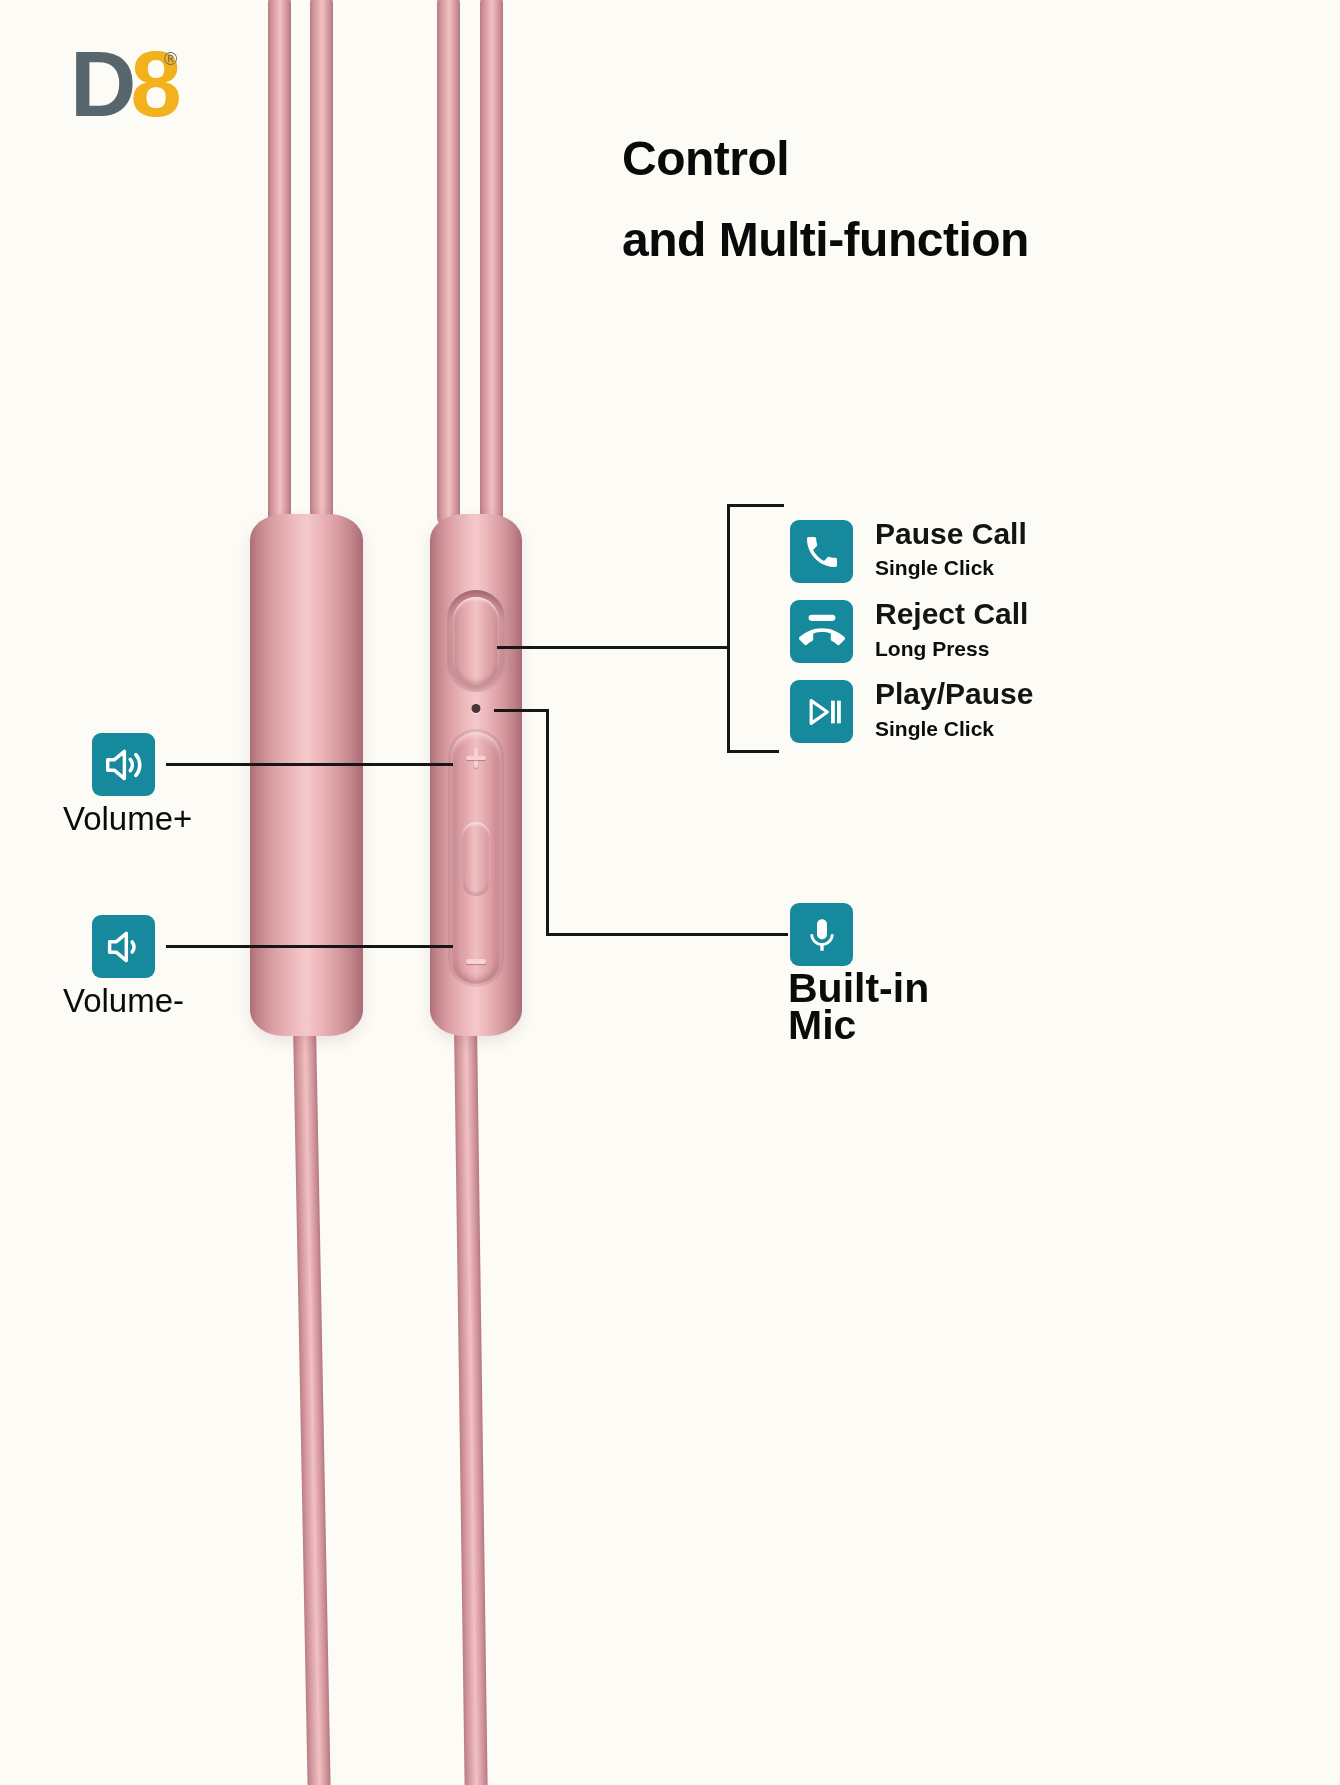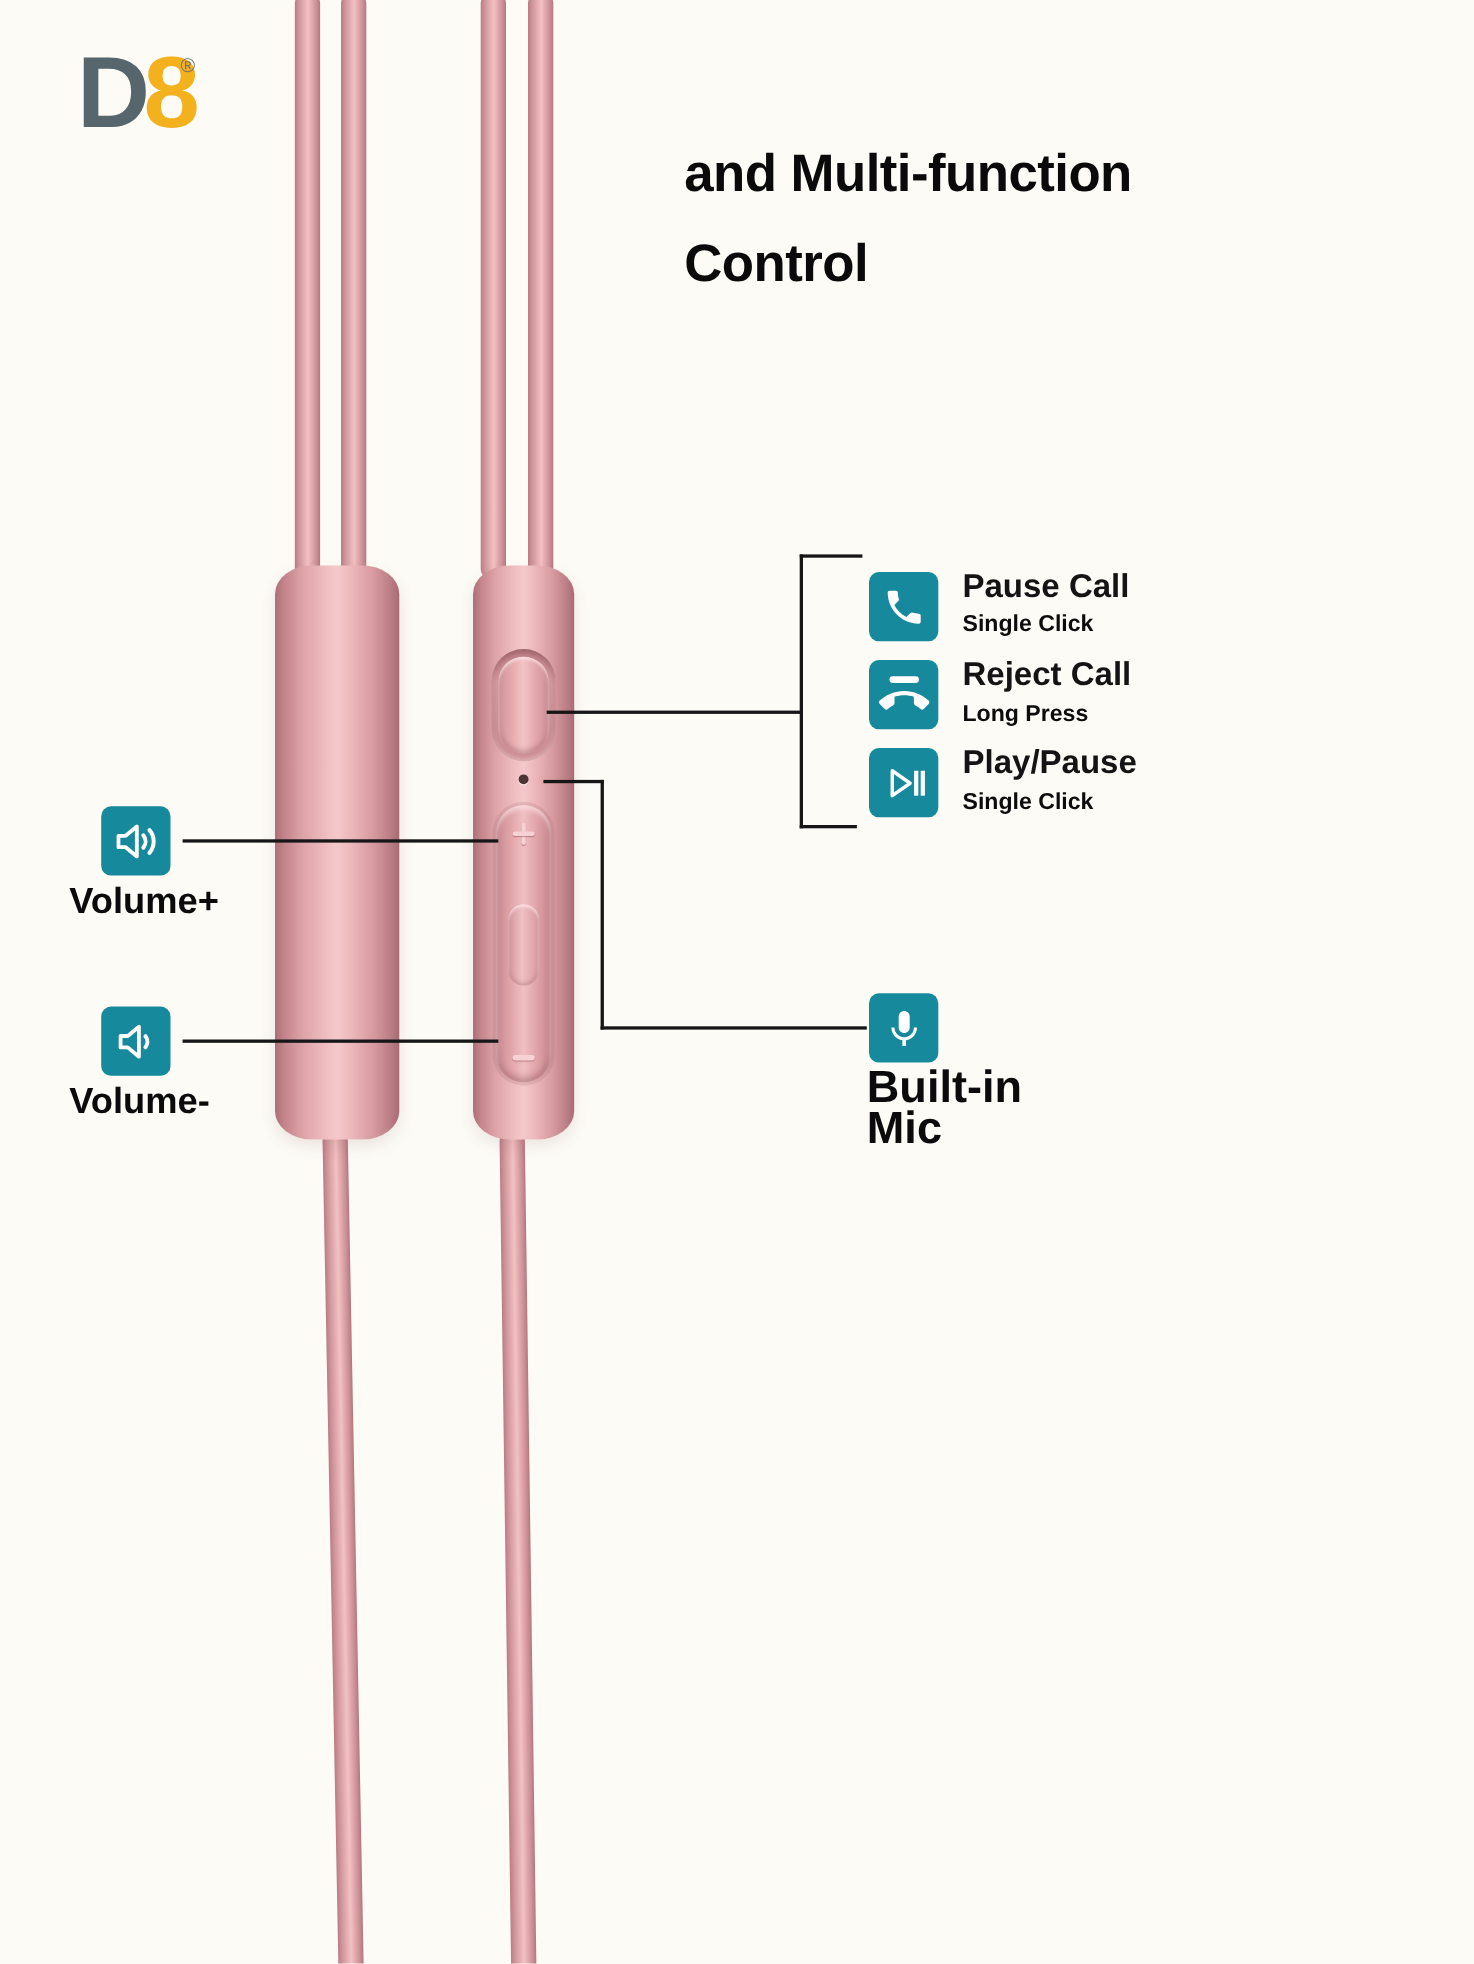--- a/index.html
+++ b/index.html
@@ -73,34 +73,34 @@
   .tile {
     position:absolute; width:63px; height:63px; border-radius:9px; background:#17899c;
     display:flex; align-items:center; justify-content:center;
   }
   .tile svg { width:40px; height:40px; display:block; }
   .tile svg.wide { width:46px; height:46px; }
 
   
   .lbl-main { position:absolute; font-size:30px; font-weight:700; color:#141414; }
   .lbl-sub  { position:absolute; font-size:21px; font-weight:700; color:#0c0c0c; }
-  .vol-lbl  { position:absolute; font-size:33px; font-weight:700; color:#0b0b0b; }
+  .vol-lbl  { position:absolute; font-size:33px; font-weight:400; color:#0b0b0b; }
   .mic-lbl  { position:absolute; font-size:41px; font-weight:700; line-height:37px; color:#0b0b0b; }
 </style>
 </head>
 <body>
 
 <div class="logo">
   <span class="logo-d">D</span><span class="logo-8">8</span>
   <span class="logo-r">®</span>
 </div>
 
 <div class="title">
+  <div>Control</div>
   <div>and Multi-function</div>
-  <div>Control</div>
 </div>
 
 <div class="cable" style="left:268px; top:-8px; height:536px;"></div>
 <div class="cable" style="left:310px; top:-8px; height:536px;"></div>
 <div class="cable" style="left:437px; top:-8px; height:536px;"></div>
 <div class="cable" style="left:480px; top:-8px; height:536px;"></div>
 
 <div class="cable" style="left:293px; top:1026px; height:770px; transform:rotate(-1.1deg); transform-origin:top center;"></div>
 <div class="cable" style="left:454px; top:1026px; height:770px; transform:rotate(-0.8deg); transform-origin:top center;"></div>
 

